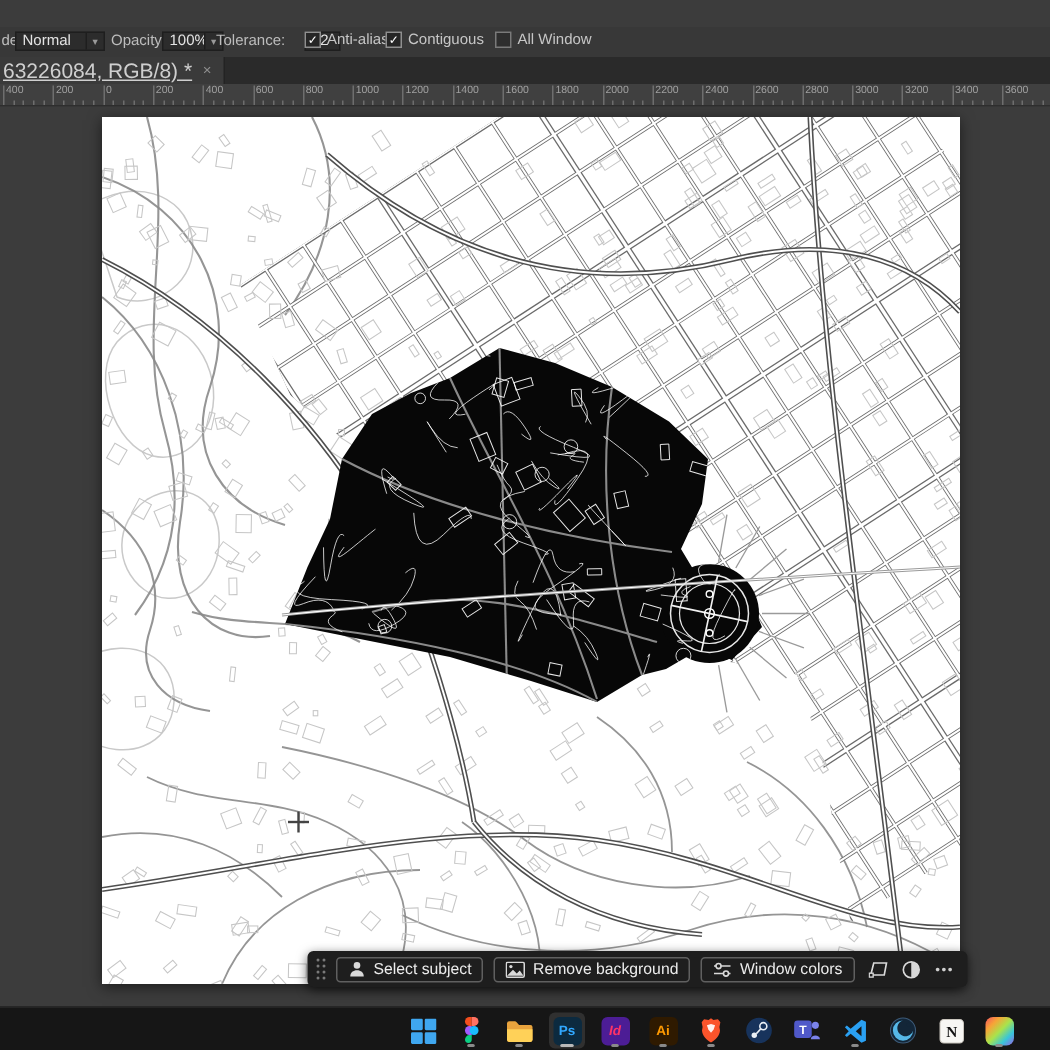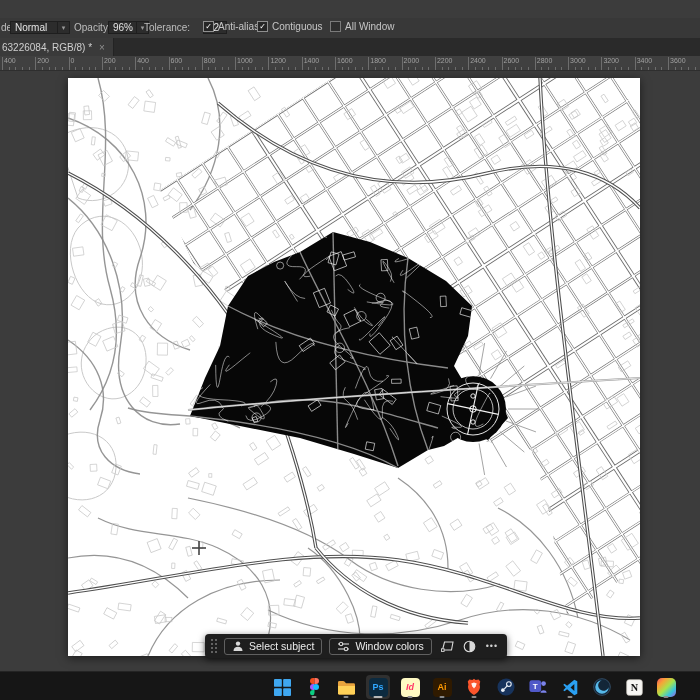--- a/index.html
+++ b/index.html
@@ -26,21 +26,21 @@
   .ob-check .box{width:9px;height:9px;background:#262626;border:1px solid #8f8f8f;
     display:flex;align-items:center;justify-content:center;color:#fff;font-size:8px;line-height:8px;}
   .ob-check .box.off{background:#2e2e2e;border-color:#7a7a7a;color:transparent;}
   .ob-check .lbl{font-size:10px;color:#c6c6c6;}
 
   
   #tabbar{position:absolute;left:0;top:38px;width:700px;height:18px;background:#2a2a2a;
     border-bottom:1px solid #232323;}
   #doc-tab{position:absolute;left:0;top:0;height:18px;background:#3a3a3a;display:flex;
     align-items:center;gap:7px;padding:0 8px 0 2px;border-right:1px solid #232323;}
-  #doc-tab .title{font-size:10px;color:#cfcfcf;white-space:nowrap;}
+  #doc-tab .title{font-size:14px;color:#cfcfcf;white-space:nowrap;text-decoration:underline;}
   #doc-tab .close{font-size:10px;color:#8f8f8f;}
 
   
   #ruler{position:absolute;left:0;top:56px;width:700px;height:14px;background:#404040;
     border-bottom:1px solid #2e2e2e;overflow:hidden;}
   .ruler-label{position:absolute;top:1px;font-size:7px;color:#a0a0a0;}
   .tick{position:absolute;bottom:0;width:1px;background:#6e6e6e;}
 
   
   #canvas{position:absolute;left:68px;top:78px;width:572px;height:578px;background:#ffffff;
@@ -86,21 +86,21 @@
 
 
   <div id="optionsbar">
     <span class="ob-label" style="left:1px;">de:</span>
     <div class="ob-box" style="left:10px;width:60px;">
       <span class="val">Normal</span>
       <span class="chev">▾</span>
     </div>
     <span class="ob-label" style="left:74px;">Opacity:</span>
     <div class="ob-box" style="left:108px;width:41px;">
-      <span class="val">96%</span>
+      <span class="val">100%</span>
       <span class="chev">▾</span>
     </div>
     <span class="ob-label" style="left:144px;">Tolerance:</span>
     <div class="ob-box" style="left:203px;width:24px;">
       <span class="val">32</span>
     </div>
     <div id="ob-checks">
         <div class="ob-check" style="left: 203px;">
           <span class="box">✓</span>
           <span class="lbl">Anti-alias</span>
@@ -993,20 +993,30 @@
             <svg width="12" height="12" viewBox="0 0 12 12">
               <circle cx="6" cy="3.6" r="2.2" fill="#d9d9d9"></circle>
               <path d="M1.5,11 C1.5,8.2 3.5,6.8 6,6.8 C8.5,6.8 10.5,8.2 10.5,11 Z" fill="#d9d9d9"></path>
             </svg>
           </span>
           <span class="txt">Select subject</span>
         </div>
         <div class="ctx-btn">
           <span class="ctx-ico">
             <svg width="13" height="11" viewBox="0 0 13 11">
+              <rect x="0.5" y="0.5" width="12" height="10" rx="1" fill="none" stroke="#d9d9d9"></rect>
+              <circle cx="3.6" cy="3.4" r="1.1" fill="#d9d9d9"></circle>
+              <path d="M1,9.5 L5,5.5 L7.5,8 L9.5,6 L12,9.5 Z" fill="#d9d9d9"></path>
+            </svg>
+          </span>
+          <span class="txt">Remove background</span>
+        </div>
+        <div class="ctx-btn">
+          <span class="ctx-ico">
+            <svg width="13" height="11" viewBox="0 0 13 11">
               <line x1="1" y1="3" x2="12" y2="3" stroke="#d9d9d9" stroke-width="1.1"></line>
               <circle cx="4" cy="3" r="1.7" fill="#1e1e1e" stroke="#d9d9d9" stroke-width="1.1"></circle>
               <line x1="1" y1="8" x2="12" y2="8" stroke="#d9d9d9" stroke-width="1.1"></line>
               <circle cx="9" cy="8" r="1.7" fill="#1e1e1e" stroke="#d9d9d9" stroke-width="1.1"></circle>
             </svg>
           </span>
           <span class="txt">Window colors</span>
         </div>
       </div>
     <div id="ctx-iconbtns" style="display:flex;align-items:center;gap:4px;">
@@ -1061,21 +1071,21 @@
             <path d="M1,7.5 L19,7.5 L19,15 A1.5,1.5 0 0 1 17.5,16.5 L2.5,16.5 A1.5,1.5 0 0 1 1,15 Z" fill="#ffd158"></path>
           </svg>
         </span>
         <div class="tb-dash"></div>
       </div>
       <div class="tb-app active" style="left: 366px;">
         <div class="ai-sq" style="background: rgb(12, 42, 63); color: rgb(49, 168, 255);">Ps</div>
         <div class="tb-dash wide"></div>
       </div>
       <div class="tb-app" style="left: 398px;">
-        <div class="ai-sq" style="background: #fef9c3; color: rgb(255, 51, 102); font-style: italic;">Id</div>
+        <div class="ai-sq" style="background: #4c1d95; color: rgb(255, 51, 102); font-style: italic;">Id</div>
         <div class="tb-dash"></div>
       </div>
       <div class="tb-app" style="left: 430px;">
         <div class="ai-sq" style="background: rgb(47, 26, 0); color: rgb(255, 154, 0);">Ai</div>
         <div class="tb-dash"></div>
       </div>
       <div class="tb-app" style="left: 462px;">
         <span style="display: flex;">
           <svg width="16" height="18" viewBox="0 0 20 22">
             <path d="M10,0.8 L12,2.2 L15.8,1.6 L17.8,4.2 L17,8 L17.5,11 C17.2,15.5 13.8,19 10,21 C6.2,19 2.8,15.5 2.5,11 L3,8 L2.2,4.2 L4.2,1.6 L8,2.2 Z" fill="#fb542b"></path>

